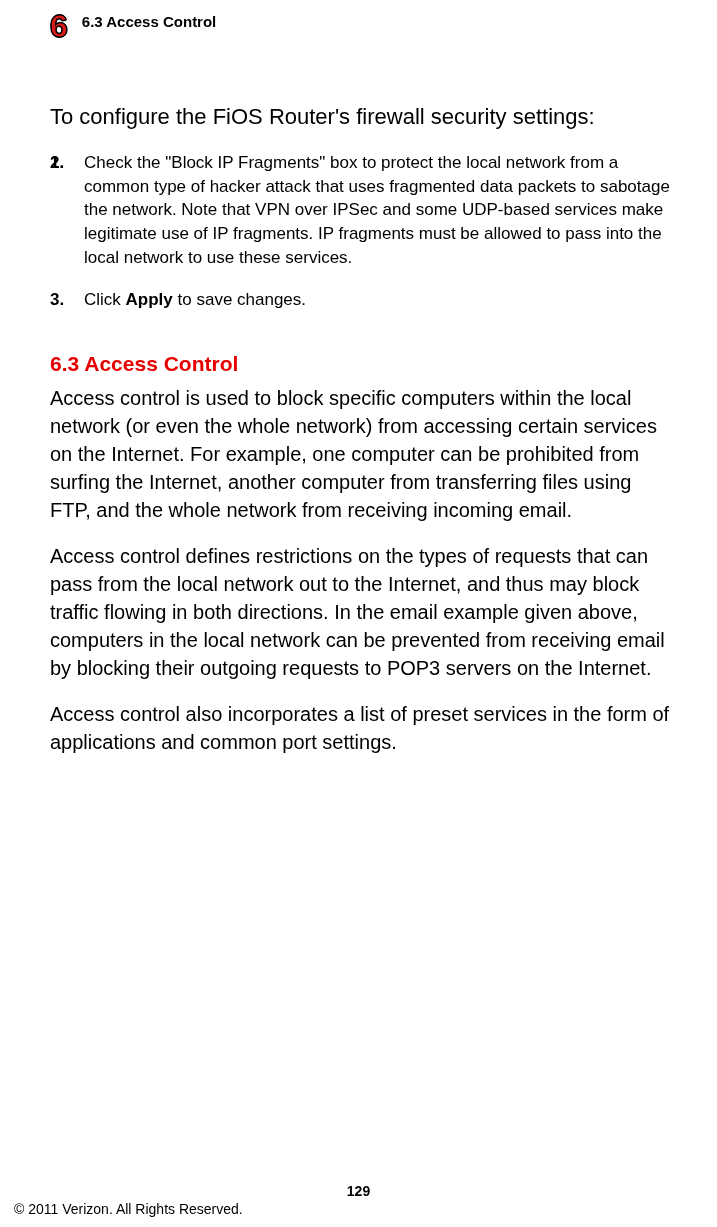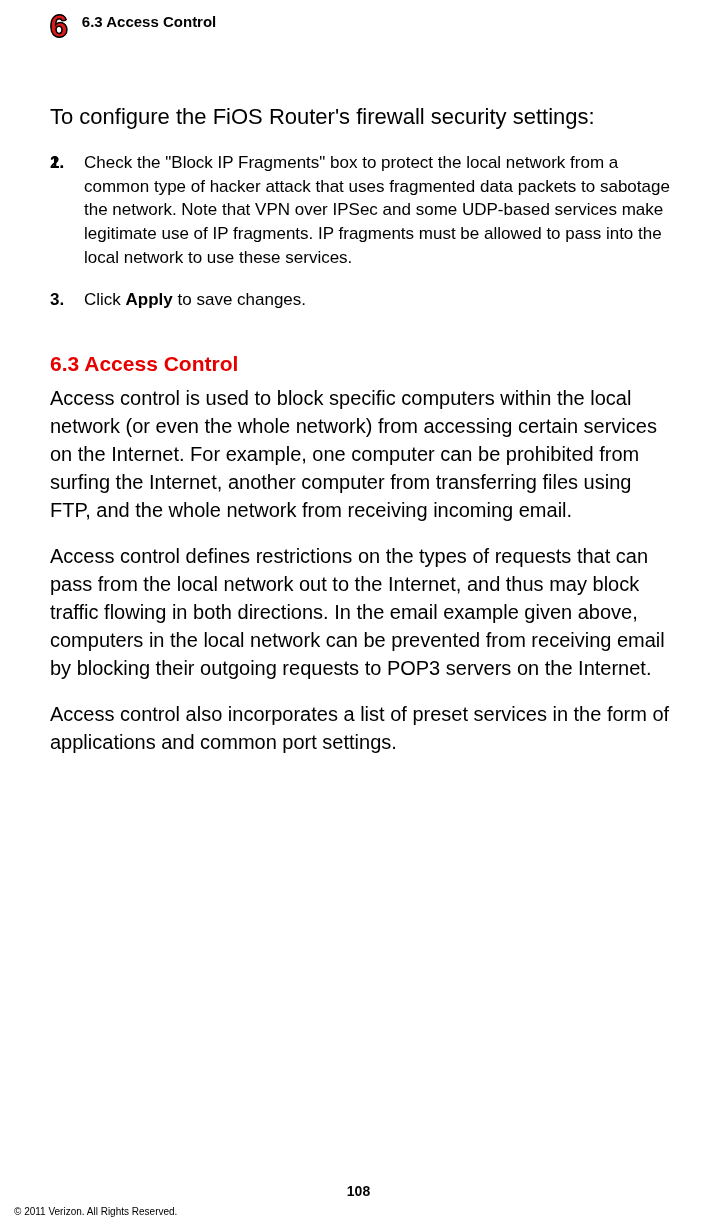--- a/index.html
+++ b/index.html
@@ -78,21 +78,21 @@
       left: 0;
       right: 0;
       text-align: center;
       font-weight: 700;
       font-size: 14px;
     }
     .copyright {
       position: absolute;
       bottom: 10px;
       left: 14px;
-      font-size: 10px;
+      font-size: 14px;
       color: #000;
     }
   </style>
 </head>
 <body>
 
 <div class="header-row">
   <div class="chapter-num">6</div>
   <div class="header-titles">
     <div class="section-sub">6.3  Access Control</div>
@@ -113,14 +113,14 @@
     <span class="num">3.</span>
     <span>Click </span><span class="apply-strong">Apply</span><span> to save changes.</span>
   </li>
 </ol>
 
 <h2 class="section-heading">6.3  Access Control</h2>
 <p class="body-para">Access control is used to block specific computers within the local network (or even the whole network) from accessing certain services on the Internet. For example, one computer can be prohibited from surfing the Internet, another computer from transferring files using FTP, and the whole network from receiving incoming email.</p>
 <p class="body-para">Access control defines restrictions on the types of requests that can pass from the local network out to the Internet, and thus may block traffic flowing in both directions. In the email example given above, computers in the local network can be prevented from receiving email by blocking their outgoing requests to POP3 servers on the Internet.</p>
 <p class="body-para">Access control also incorporates a list of preset services in the form of applications and common port settings.</p>
 
-<div class="page-number">108</div>
+<div class="page-number">129</div>
 <div class="copyright">© 2011 Verizon. All Rights Reserved.</div>
 
 </body></html>

